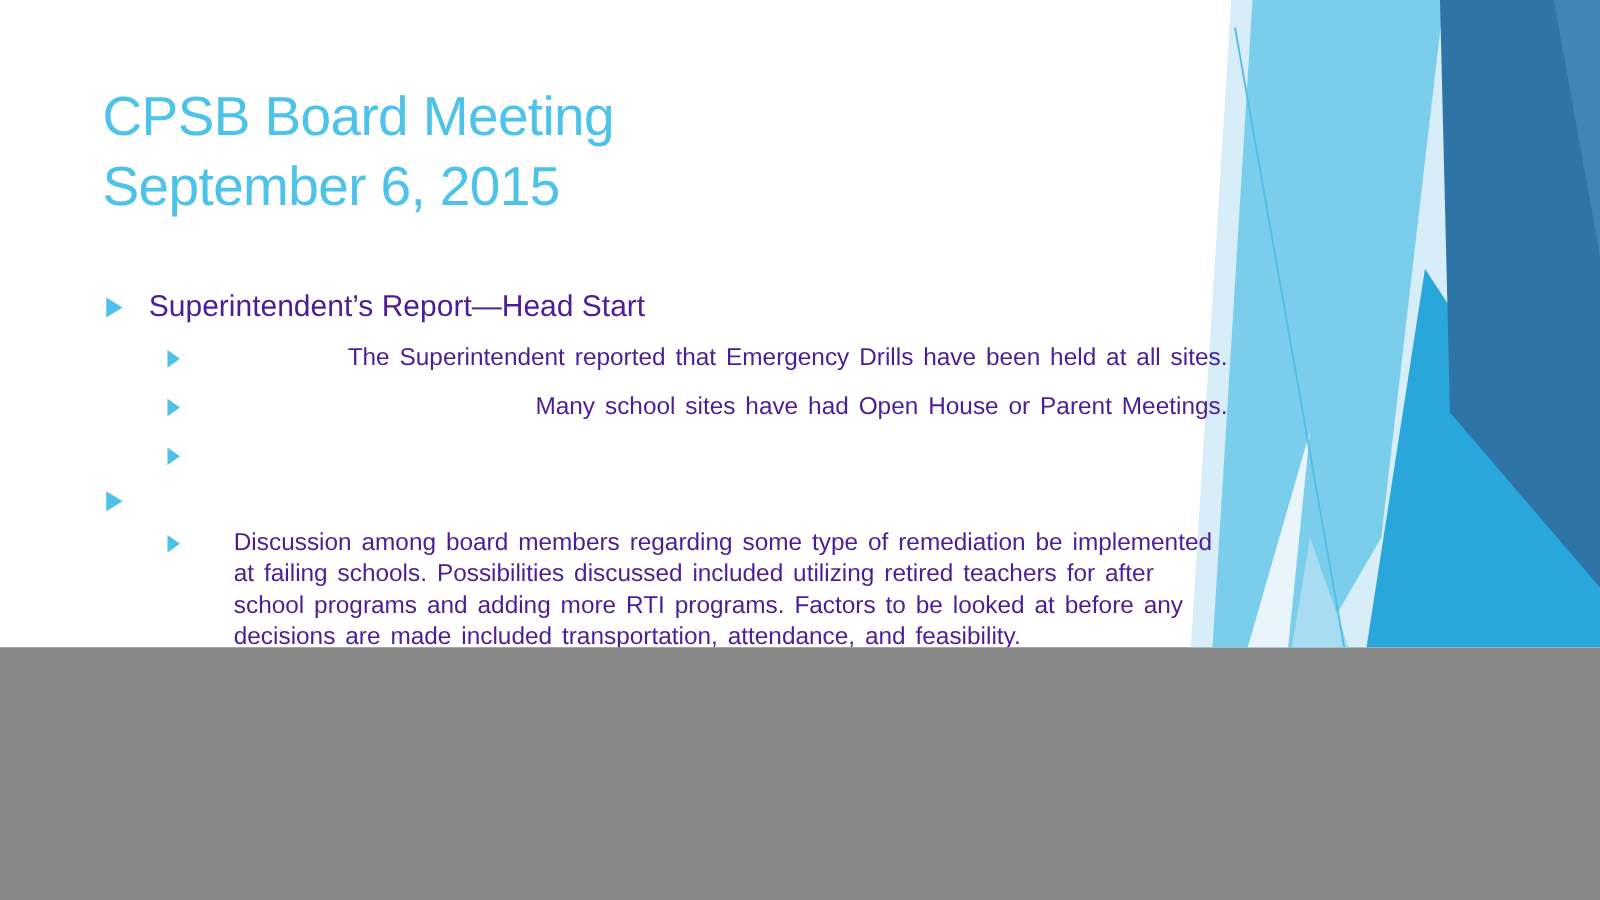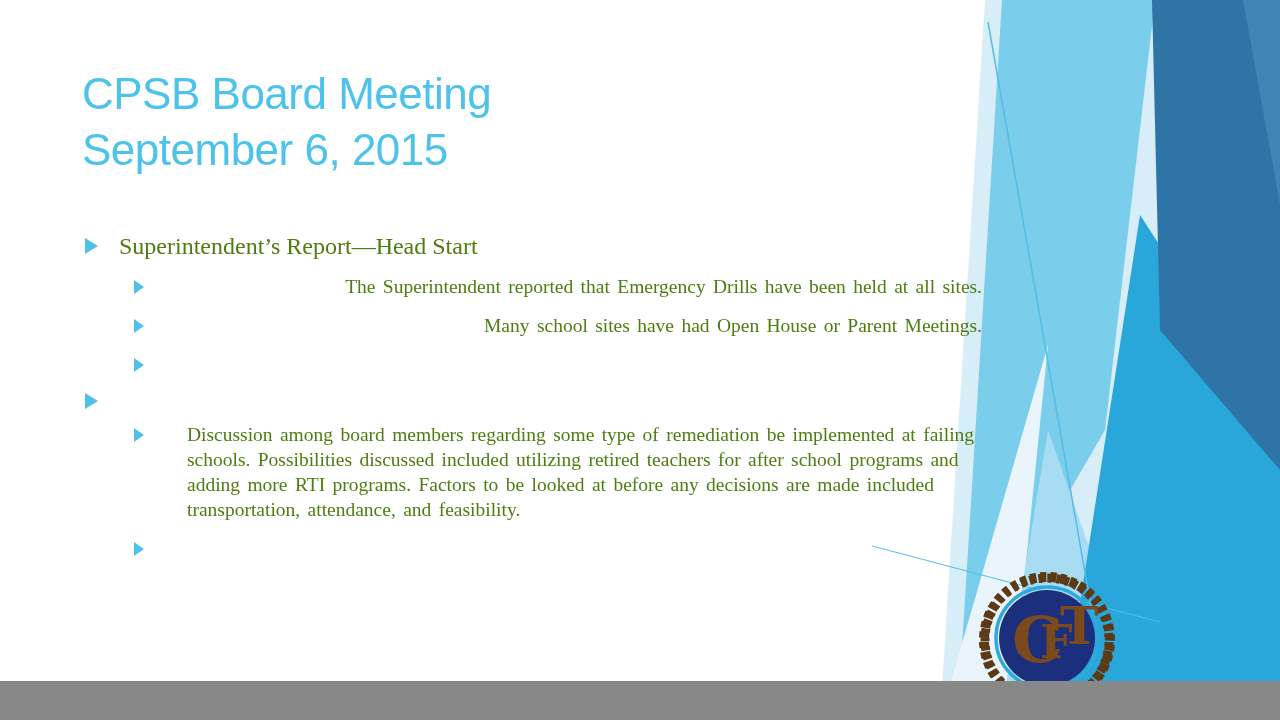--- a/index.html
+++ b/index.html
@@ -1,34 +1,34 @@
 <!DOCTYPE html>
 <html><head>
 <meta charset="utf-8">
 <style>
   html,body{margin:0;padding:0;background:#888;}
   .slide{
     position:relative;
-    width:1280px;height:681px;
+    width:1280px;height:518px;
     background:#ffffff;
     overflow:hidden;
     font-family:"Liberation Sans", sans-serif;
   }
   svg.bg{position:absolute;inset:0;display:block;}
   .title{
     position:absolute;left:82px;top:66px;
     color:#4EC3EA;
     font-size:44px;line-height:56px;
     letter-spacing:-0.5px;
     font-weight:400;
   }
   .content{
     position:absolute;left:82px;top:231px;width:900px;
   }
-  .row{display:flex;color:#4d7c0f;font-family:Liberation Serif, serif;}
+  .row{display:flex;color:#4c1d95;}
   .row .txt{margin:0;}
   .l1{font-size:24px;line-height:30px;margin:0 0 13px 0;}
   .l2{font-size:19.5px;line-height:25px;margin:0 0 14px 50px;justify-content:space-between;}
   .l2 .txt{max-width:795px;word-spacing:2.5px;}
   .tri{width:0;height:0;flex:none;}
   .t1{
     border-left:13px solid #4FC1E9;
     border-top:8px solid transparent;
     border-bottom:8px solid transparent;
     margin:7px 21px 0 3px;

